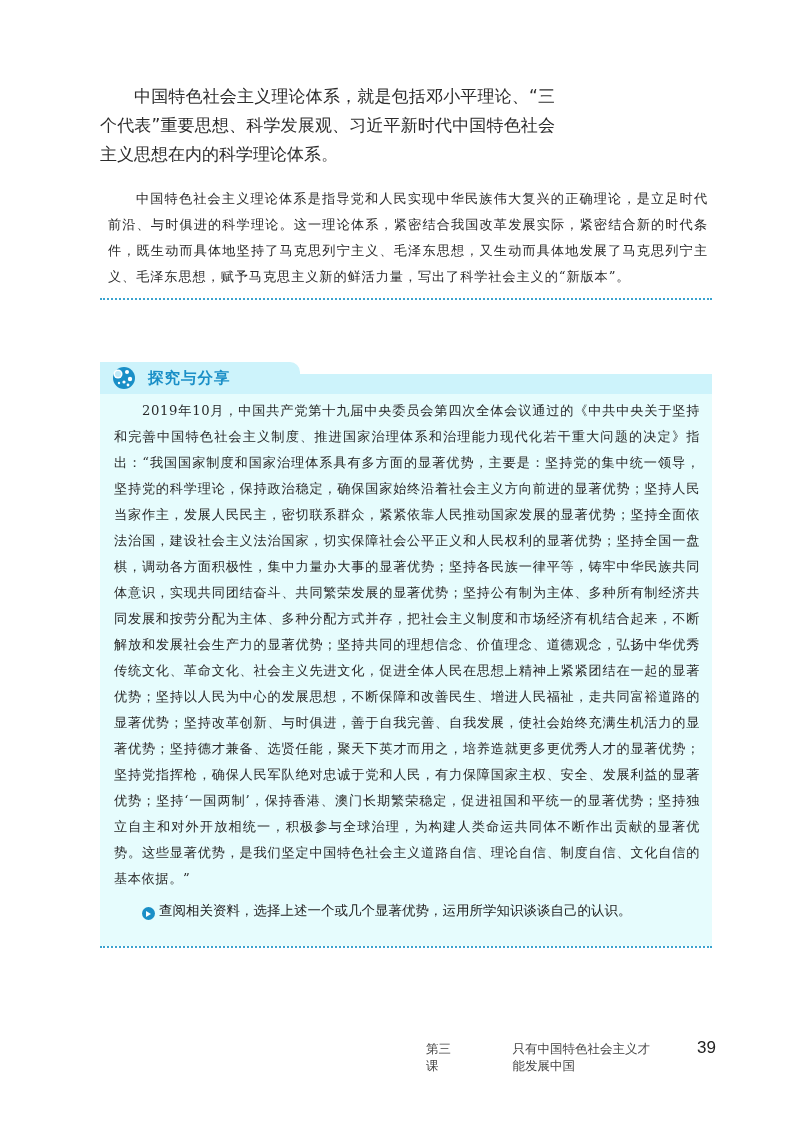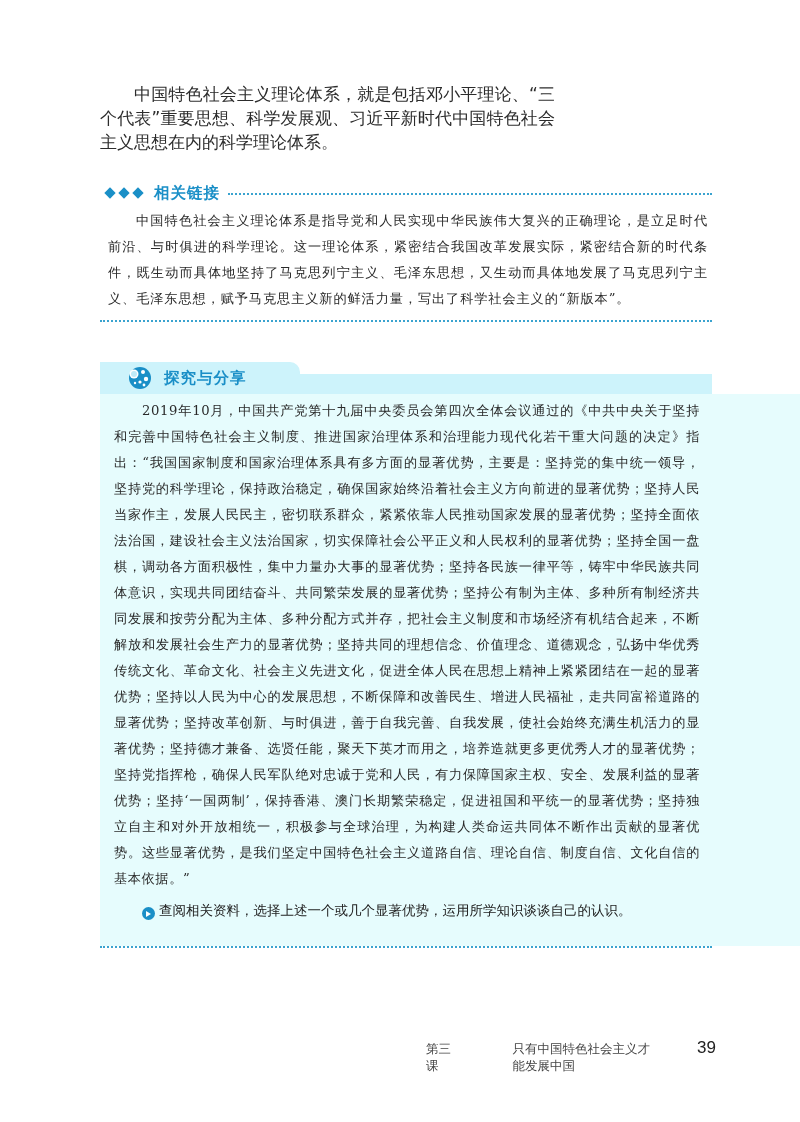--- a/index.html
+++ b/index.html
@@ -1,44 +1,44 @@
 <!DOCTYPE html>
 <html><head>
 <meta charset="utf-8">
 <style>
   html, body { margin: 0; padding: 0; background: #ffffff; }
   body { width: 800px; height: 1122px; position: relative; overflow: hidden;
          font-family: "DejaVu Serif", "Liberation Serif", serif; color: #2a2a2a; }
 
   .intro { position: absolute; left: 100px; top: 82px; width: 455px;
            font-family: "DejaVu Sans", "Liberation Sans", sans-serif;
-           font-size: 17px; line-height: 24px; color: #2c2c2c; }
+           font-size: 17px; line-height: 29px; color: #2c2c2c; }
   .intro p { margin: 0; text-indent: 34px; text-align: justify; }
 
   .link-section { position: absolute; left: 100px; top: 182px; width: 612px; }
   .link-header { display: flex; align-items: center; height: 22px; }
   .diamonds { display: flex; gap: 6px; margin-left: 6px; }
   .diamond { width: 8px; height: 8px; background: #1a8fc7; transform: rotate(45deg); }
   .link-title { font-family: "DejaVu Sans", "Liberation Sans", sans-serif; font-weight: bold;
                 color: #1a8fc7; font-size: 15.5px; margin-left: 12px; margin-right: 8px; letter-spacing: 1px; }
   .dot-line { flex: 1; height: 0; border-top: 2px dotted #3aa3cf; margin-top: 2px; }
   .link-body { margin-top: 4px; padding-left: 8px; padding-right: 4px;
                font-size: 13.2px; line-height: 26px; color: #2a2a2a; }
   .link-body p { margin: 0; text-indent: 28px; text-align: justify; letter-spacing: 0.9px; }
   .link-bottom { margin-top: 8px; border-top: 2px dotted #3aa3cf; }
 
   .explore { position: absolute; left: 100px; top: 362px; width: 612px; height: 588px; }
   .explore-tab { position: absolute; left: 0; top: 0; width: 200px; height: 30px;
                  background: #cdf3fb; border-radius: 0 10px 0 0; }
   .explore-bar { position: absolute; left: 0; top: 12px; width: 612px; height: 20px; background: #cdf3fb; }
-  .explore-header { position: absolute; left: 28px; top: 4px; display: flex; align-items: center; }
+  .explore-header { position: absolute; left: 12px; top: 4px; display: flex; align-items: center; }
   .globe-icon { width: 24px; height: 24px; }
   .explore-title { font-family: "DejaVu Sans", "Liberation Sans", sans-serif; font-weight: bold;
                    color: #1a8fc7; font-size: 15.5px; margin-left: 12px; letter-spacing: 1px; }
-  .explore-body { position: absolute; left: 0; top: 32px; width: 700px; height: 552px; background: #e6fcfd; }
+  .explore-body { position: absolute; left: 0; top: 32px; width: 612px; height: 552px; background: #e6fcfd; }
   .explore-text { position: absolute; left: 14px; top: 4px; width: 586px;
                   font-size: 13.2px; line-height: 26px; color: #2a2a2a; }
   .explore-text p { margin: 0; text-indent: 28px; text-align: justify; letter-spacing: 0.6px; }
   .task { position: absolute; left: 42px; top: 508px; display: flex; align-items: flex-end;
           font-family: "DejaVu Sans", "Liberation Sans", sans-serif; font-size: 13.5px; color: #222; }
   .arrow-icon { width: 13px; height: 13px; border-radius: 50%; background: #1a8fc7; position: relative; margin-right: 4px; }
   .arrow-icon::after { content: ""; position: absolute; left: 4px; top: 3.5px;
                        border-left: 5px solid #fff; border-top: 3px solid transparent; border-bottom: 3px solid transparent; }
   .explore-bottom { position: absolute; left: 0; top: 584px; width: 612px; border-top: 2px dotted #3aa3cf; }
 
@@ -48,29 +48,20 @@
   .page-number { font-family: "Liberation Sans", sans-serif; font-size: 17px; color: #222; margin-left: auto; text-align: right; }
 </style>
 </head>
 <body>
 
 <div class="intro">
   <p>中国特色社会主义理论体系，就是包括邓小平理论、“三个代表”重要思想、科学发展观、习近平新时代中国特色社会主义思想在内的科学理论体系。</p>
 </div>
 
 <div class="link-section">
-  <div class="link-header">
-    <div class="diamonds">
-      <div class="diamond"></div>
-      <div class="diamond"></div>
-      <div class="diamond"></div>
-    </div>
-    <span class="link-title">相关链接</span>
-    <div class="dot-line"></div>
-  </div>
   <div class="link-body">
     <p>中国特色社会主义理论体系是指导党和人民实现中华民族伟大复兴的正确理论，是立足时代前沿、与时俱进的科学理论。这一理论体系，紧密结合我国改革发展实际，紧密结合新的时代条件，既生动而具体地坚持了马克思列宁主义、毛泽东思想，又生动而具体地发展了马克思列宁主义、毛泽东思想，赋予马克思主义新的鲜活力量，写出了科学社会主义的“新版本”。</p>
   </div>
   <div class="link-bottom"></div>
 </div>
 
 <div class="explore">
   <div class="explore-bar"></div>
   <div class="explore-tab"></div>
   <div class="explore-header">

